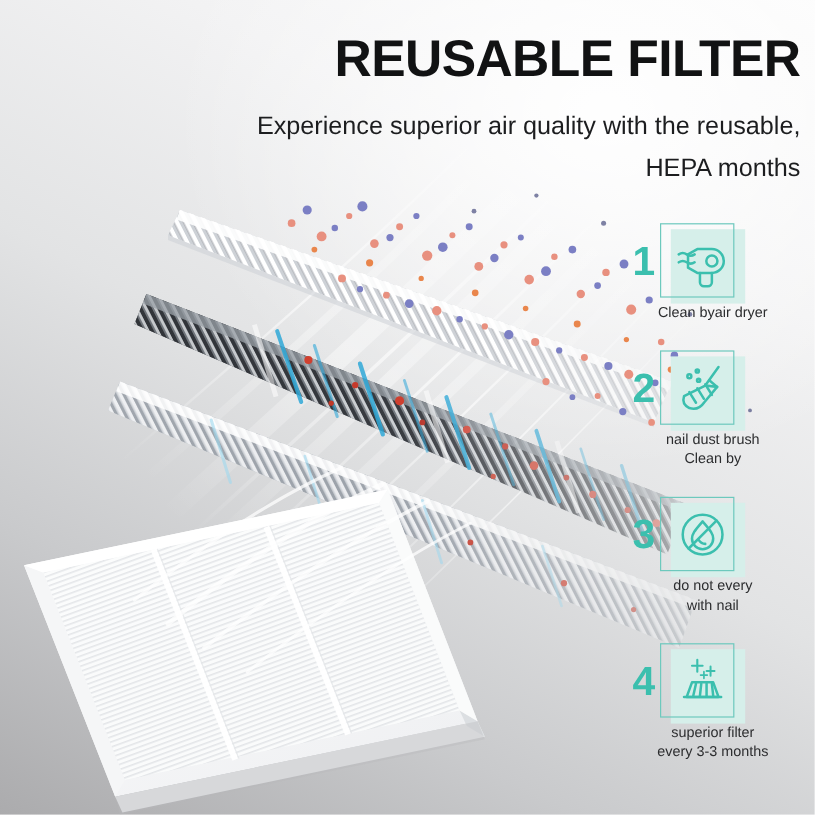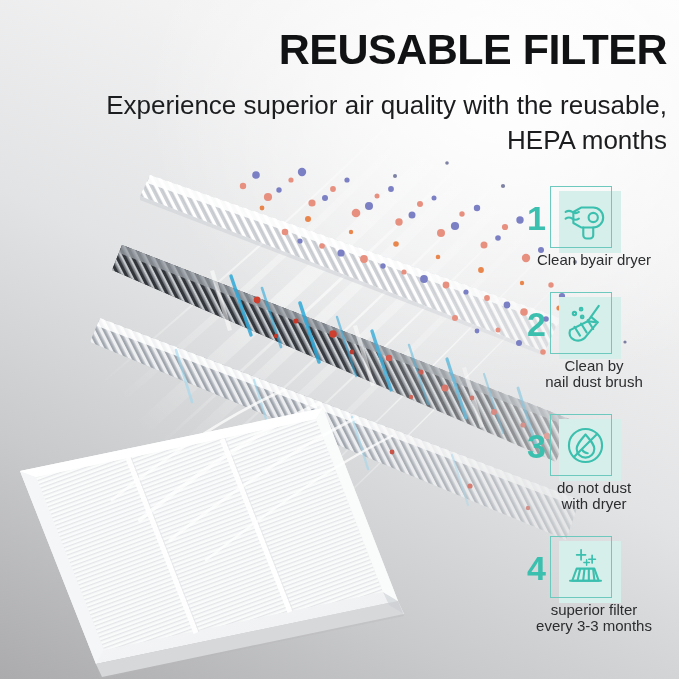--- a/index.html
+++ b/index.html
@@ -31,21 +31,21 @@
     line-height: 48px;
     font-weight: bold;
     letter-spacing: -0.5px;
     color: #111213;
   }
   .subtitle {
     position: absolute;
     left: 88px; right: 12px;
     top: 88px;
     text-align: right;
-    font-size: 26px;
+    font-size: 21px;
     line-height: 35px;
     color: #1c1d1f;
   }
   .subtitle .ln { display:block; }
 
   
   .art { position:absolute; left:0; top:0; width:679px; height:679px; }
 
   
   .steps {
@@ -83,21 +83,21 @@
   }
   .step-box .fill {
     position: absolute;
     left: 9px; top: 5px; right: -9px; bottom: -5px;
     background: #d6efea;
   }
   .step-box svg { position: absolute; left: 9px; top: 5px; z-index: 2; }
   .step-label {
     margin-top: 4px;
     text-align: center;
-    font-size: 15px;
+    font-size: 12px;
     line-height: 16px;
     color: #2c2d2f;
     padding-right: 4px;
   }
   .step-label .ln { display: block; }
 </style>
 </head>
 <body>
 
 <div id="poster">
@@ -424,42 +424,42 @@
             <path d="M14 27 L 19 35"></path>
             <path d="M20 24 L 25 32"></path>
             <path d="M26 21 L 31 29"></path>
             <circle cx="14" cy="15" r="1.5"></circle>
             <circle cx="20" cy="11" r="1.2"></circle>
             <circle cx="21" cy="18" r="1.2"></circle>
           </svg>
         </div>
       </div>
       <div class="step-label">
+        <span class="ln">nail dust brush</span>
         <span class="ln">Clean by</span>
-        <span class="ln">nail dust brush</span>
       </div>
     </div>
 
     <div class="step">
       <div class="step-head">
         <div class="step-num">3</div>
         <div class="step-box">
           <div class="fill"></div>
           <div class="frame"></div>
           <svg width="53" height="53" viewBox="0 0 48 48" fill="none" stroke="#3bbfae" stroke-width="1.9" stroke-linecap="round" stroke-linejoin="round">
             <circle cx="24" cy="24" r="15"></circle>
             <path d="M24 14 c -5 6 -8 9 -8 13 a 8 8 0 0 0 16 0 c 0 -4 -3 -7 -8 -13 z"></path>
             <path d="M21 28 q 2 3 5 3"></path>
             <path d="M13.5 34.5 L 34.5 13.5"></path>
           </svg>
         </div>
       </div>
       <div class="step-label">
-        <span class="ln">do not dust</span>
-        <span class="ln">with dryer</span>
+        <span class="ln">do not every</span>
+        <span class="ln">with nail</span>
       </div>
     </div>
 
     <div class="step">
       <div class="step-head">
         <div class="step-num">4</div>
         <div class="step-box">
           <div class="fill"></div>
           <div class="frame"></div>
           <svg width="53" height="53" viewBox="0 0 48 48" fill="none" stroke="#3bbfae" stroke-width="1.9" stroke-linecap="round" stroke-linejoin="round">

